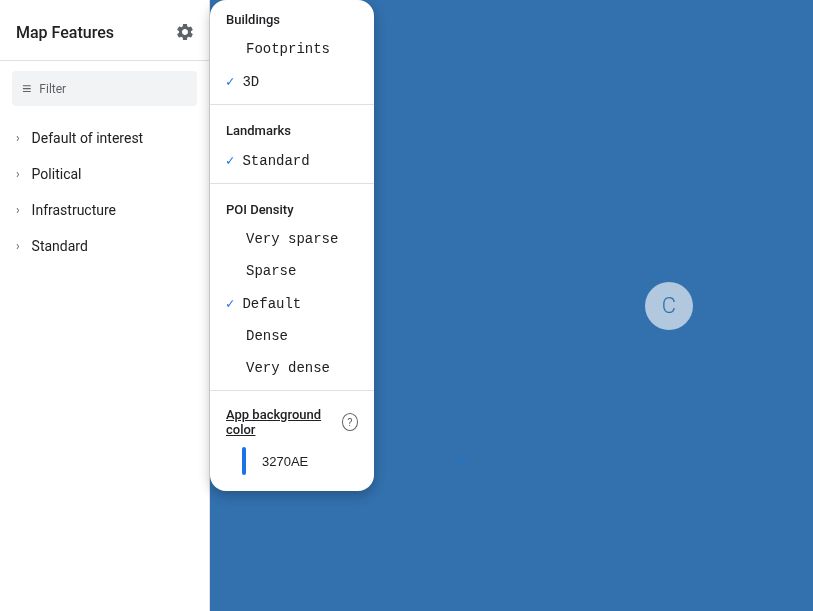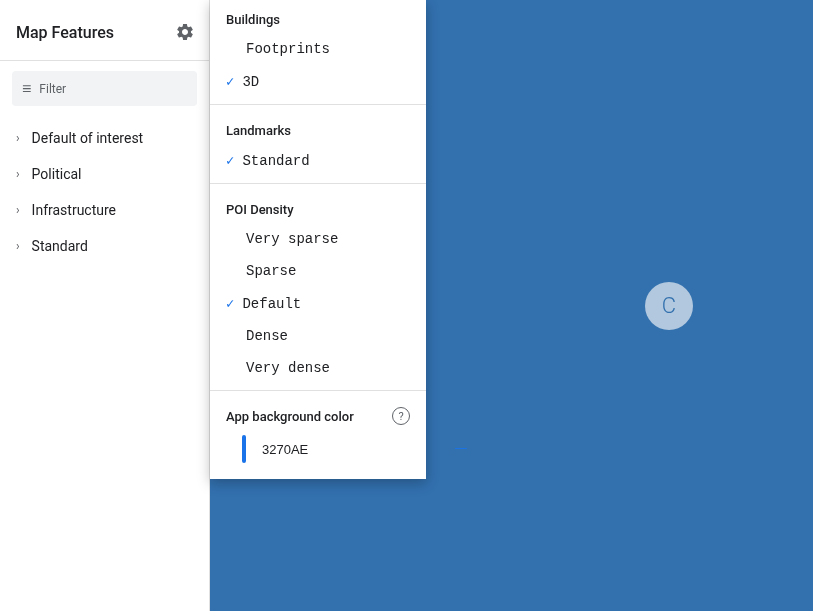--- a/index.html
+++ b/index.html
@@ -125,23 +125,23 @@
       right: 120px;
       top: 50%;
       transform: translateY(-50%);
     }
 
     
     .dropdown-panel {
       position: absolute;
       left: 210px;
       top: 0;
-      width: 216px;
+      width: 164px;
       background: #fff;
-      border-radius: 0;
+      border-radius: 16px;
       box-shadow: 0 4px 12px rgba(0,0,0,0.25);
       z-index: 100;
       padding-bottom: 12px;
     }
 
     .dropdown-section-label {
       padding: 12px 16px 6px 16px;
       font-size: 13px;
       font-weight: 500;
       color: #202124;
@@ -179,20 +179,21 @@
       display: flex;
       align-items: center;
       justify-content: space-between;
       padding: 10px 16px 6px 16px;
     }
 
     .bg-color-label {
       font-size: 13px;
       font-weight: 500;
       color: #202124;
+      text-decoration: underline;
     }
 
     .help-icon {
       width: 18px;
       height: 18px;
       border-radius: 50%;
       border: 1.5px solid #5f6368;
       color: #5f6368;
       display: flex;
       align-items: center;

